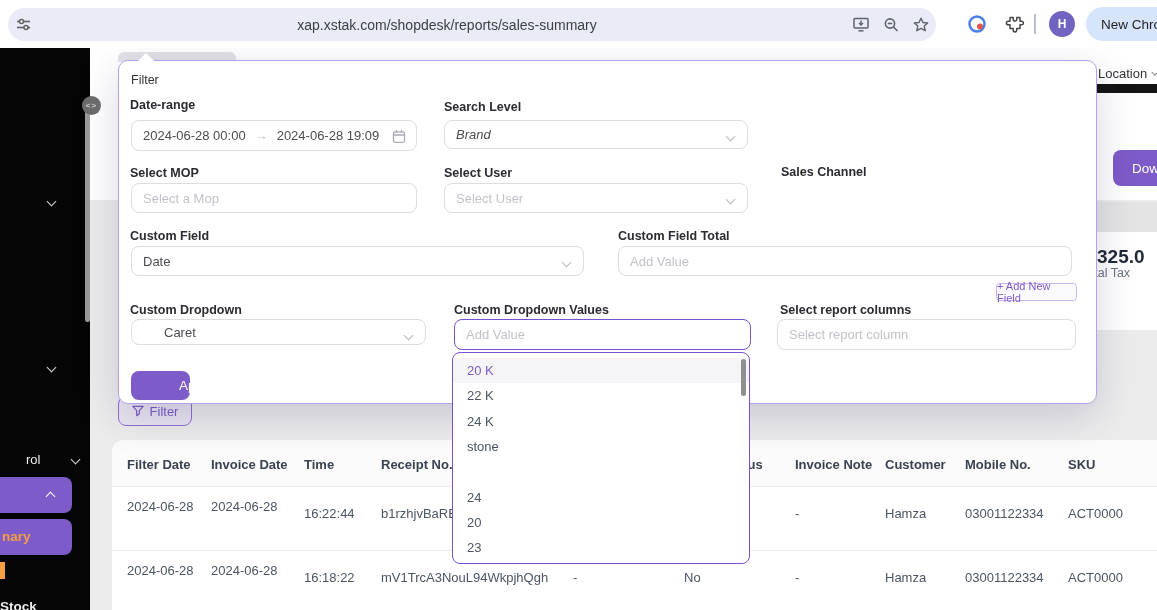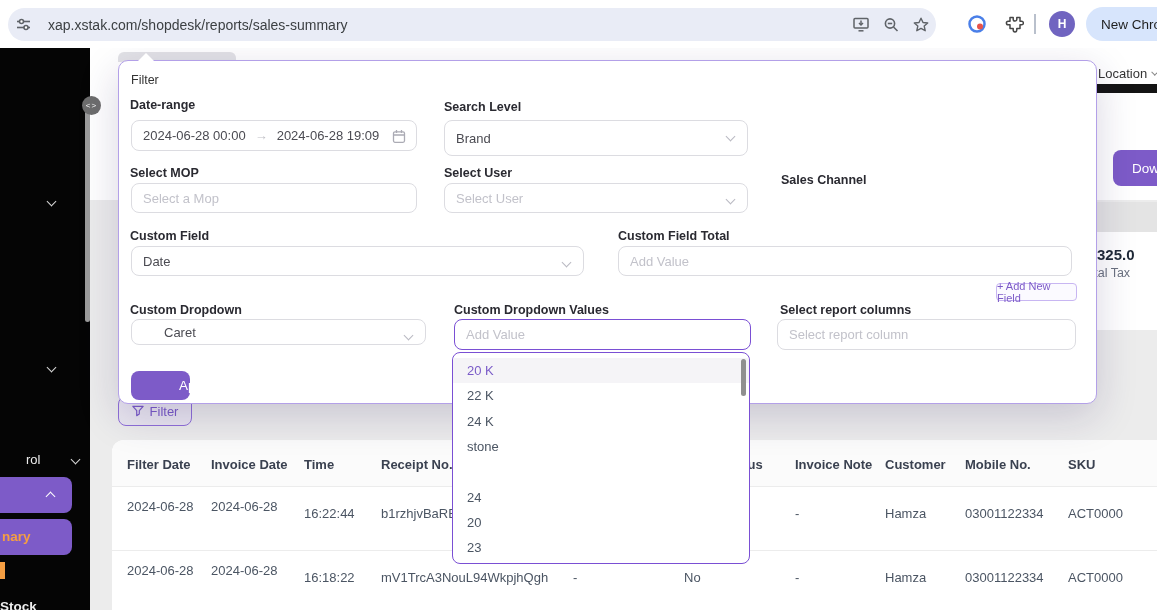--- a/index.html
+++ b/index.html
@@ -1,37 +1,37 @@
 <!DOCTYPE html>
 <html><head>
 <meta charset="utf-8">
 <style>
   * { margin:0; padding:0; box-sizing:border-box; }
   html,body { width:1157px; height:610px; overflow:hidden; font-family:"Liberation Sans",sans-serif; background:#fff; position:relative; }
 
   .abs { position:absolute; }
 
   
-  #topbar { left:0; top:0; width:1157px; height:48px; background:#fff; z-index:60; }
+  #topbar { left:0; top:0; width:1157px; height:48px; background:#fff; z-index:60;text-align:center; }
   #omnibox { left:8px; top:8px; width:928px; height:33px; background:#e9ecf6; border-radius:17px; display:flex; align-items:center; }
   #url-text { font-size:14px; color:#3c4043; margin-left:10px; flex:1; }
   .ob-icon { width:30px; height:30px; display:flex; align-items:center; justify-content:center; }
   #new-chrome-pill { left:1086px; top:7px; width:120px; height:34px; border-radius:17px; background:#d7e5fc; color:#1f1f1f; font-size:13.5px; display:flex; align-items:center; padding-left:15px; z-index:61; }
   #avatar { left:1049px; top:11px; width:26px; height:26px; border-radius:50%; background:#7064c0; color:#fff; font-size:12px; font-weight:bold; display:flex; align-items:center; justify-content:center; }
   #chrome-sep { left:1034px; top:14px; width:2px; height:20px; background:#b9c0cc; }
 
   
   #page-white-band { left:90px; top:48px; width:1067px; height:152px; background:#fff; z-index:1; }
   #page-gray { left:90px; top:200px; width:1067px; height:410px; background:#ececec; z-index:1; }
   #gray-strip { left:1090px; top:202px; width:67px; height:30px; background:#e4e4e4; z-index:2; }
   #stats-card { left:118px; top:232px; width:1055px; height:98px; background:#fff; border-radius:8px; z-index:2; }
   #black-strip { left:1095px; top:84px; width:62px; height:9px; background:#141414; z-index:3; }
   #location-box { left:1098px; top:63px; width:60px; height:20px; z-index:3; font-size:13px; color:#343434; display:flex; align-items:center; gap:6px; }
   #download-btn { left:1113px; top:150px; width:70px; height:36px; background:#7d5bc8; border-radius:8px; color:#fff; font-size:13.5px; display:flex; align-items:center; gap:7px; padding-left:12px; z-index:3; border:none; }
-  #stat-value { left:1097px; top:246px; font-size:15px; font-weight:bold; color:#1f2937; z-index:3; }
+  #stat-value { left:1097px; top:246px; font-size:19px; font-weight:bold; color:#1f2937; z-index:3; }
   #stat-label { left:1081px; top:266px; font-size:12.5px; color:#6b7280; z-index:3; }
 
   
   #sidebar { left:0; top:48px; width:90px; height:562px; background:#050505; z-index:10; }
   #sb-scrollbar { left:85px; top:100px; width:5px; height:222px; background:#9b9b9b; border-radius:3px; z-index:12; }
   #sb-handle { left:82px; top:96px; width:19px; height:19px; background:#6d6d6d; border-radius:50%; color:#fff; font-size:8px; letter-spacing:1px; display:flex; align-items:center; justify-content:center; z-index:13; }
   .sb-chev { color:#d8d8d8; }
   .sb-text { color:#ededed; font-size:13px; }
   .sb-pill { left:-10px; width:82px; height:36px; background:#7d5bc8; border-radius:8px; z-index:11; }
   #sb-orange-frag { left:0; top:514px; width:5px; height:17px; background:#f59e42; z-index:11; }
@@ -236,37 +236,37 @@
     <span>2024-06-28 19:09</span>
     <svg style="position:absolute; right:10px; top:8px;" width="14" height="15" viewBox="0 0 14 15">
         <g stroke="#ababb4" stroke-width="1.3" fill="none">
           <rect x="1.5" y="2.8" width="11" height="10.5" rx="1.5"></rect>
           <path d="M4.5 1v3M9.5 1v3M1.5 6h11"></path>
         </g>
       </svg>
   </div>
 
   <span class="m-label" style="left:325px; top:39px;">Search Level</span>
-  <div class="fld" style="left:325px; top:59px; width:304px; height:36px;">
+  <div class="fld" style="left:325px; top:59px; width:304px; height:29px;font-style:italic;">
     <span>Brand</span>
     <span class="chev"></span>
   </div>
 
   <span class="m-label" style="left:11px; top:105px;">Select MOP</span>
   <div class="fld" style="left:12px; top:122px; width:286px; height:30px;">
     <span class="ph">Select a Mop</span>
   </div>
 
   <span class="m-label" style="left:325px; top:105px;">Select User</span>
   <div class="fld" style="left:325px; top:122px; width:304px; height:30px;">
     <span class="ph">Select User</span>
     <span class="chev"></span>
   </div>
 
-  <span class="m-label" style="left:662px; top:112px;">Sales Channel</span>
+  <span class="m-label" style="left:662px; top:104px;">Sales Channel</span>
 
   <span class="m-label" style="left:11px; top:168px;">Custom Field</span>
   <div class="fld" style="left:12px; top:185px; width:453px; height:30px;">
     <span>Date</span>
     <span class="chev"></span>
   </div>
 
   <span class="m-label" style="left:499px; top:168px;">Custom Field Total</span>
   <div class="fld" style="left:499px; top:185px; width:454px; height:30px;">
     <span class="ph">Add Value</span>

